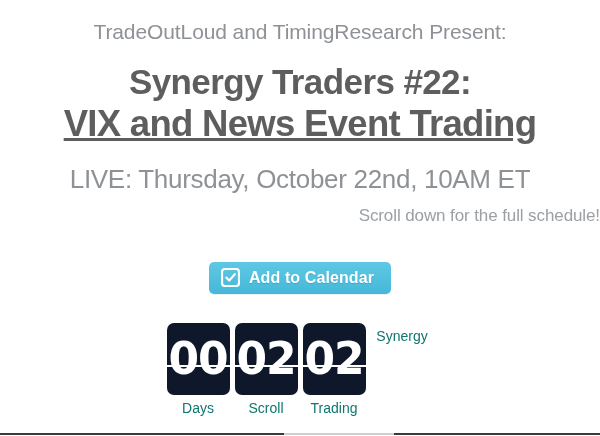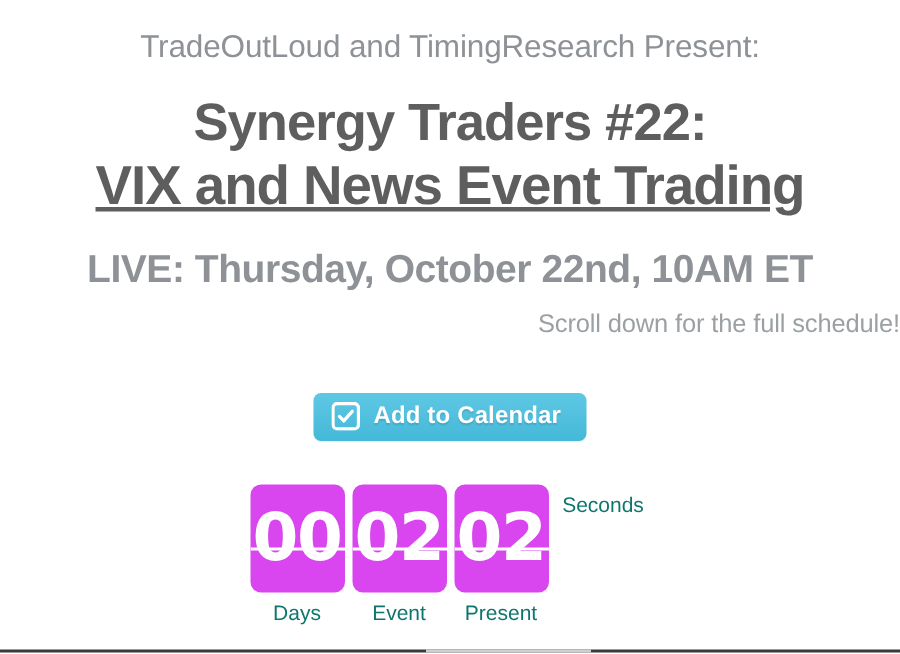--- a/index.html
+++ b/index.html
@@ -48,21 +48,21 @@
   .headline .line2 {
     font-size: 36.5px;
     letter-spacing: -0.7px;
     text-decoration: underline;
   }
 
   .live-line {
     text-align: center;
     color: #8e9296;
     font-size: 26px;
-    font-weight: 700;
+    font-weight: 400;
     letter-spacing: -0.3px;
     line-height: 1;
     margin-top: 21px;
     white-space: nowrap;
   }
 
   .scroll-line {
     text-align: right;
     color: #9aa0a4;
     font-size: 17px;
@@ -112,21 +112,21 @@
     gap: 5px;
     margin-top: 29px;
   }
   .cd-unit {
     width: 63px;
     text-align: center;
   }
   .cd-card {
     position: relative;
     height: 72px;
-    background: #d946ef;
+    background: #0f172a;
     border-radius: 7px;
     overflow: hidden;
   }
   .cd-card .digits {
     position: absolute;
     left: 0;
     right: 0;
     top: 50%;
     transform: translateY(-50%);
     color: #ffffff;
@@ -206,33 +206,33 @@
         <div class="split"></div>
       </div>
       <div class="cd-label">Days</div>
     </div>
 
     <div class="cd-unit">
       <div class="cd-card">
         <div class="digits">02</div>
         <div class="split"></div>
       </div>
-      <div class="cd-label">Event</div>
+      <div class="cd-label">Scroll</div>
     </div>
 
     <div class="cd-unit">
       <div class="cd-card">
         <div class="digits">02</div>
         <div class="split"></div>
       </div>
-      <div class="cd-label">Present</div>
-    </div>
-
-    <div class="cd-unit">
-      <div class="cd-label">Seconds</div>
+      <div class="cd-label">Trading</div>
+    </div>
+
+    <div class="cd-unit">
+      <div class="cd-label">Synergy</div>
     </div>
 
   </div>
 
   <div class="bottom-rule"></div>
   <div class="bottom-rule-light"></div>
 
 </div>
 
 </body></html>

